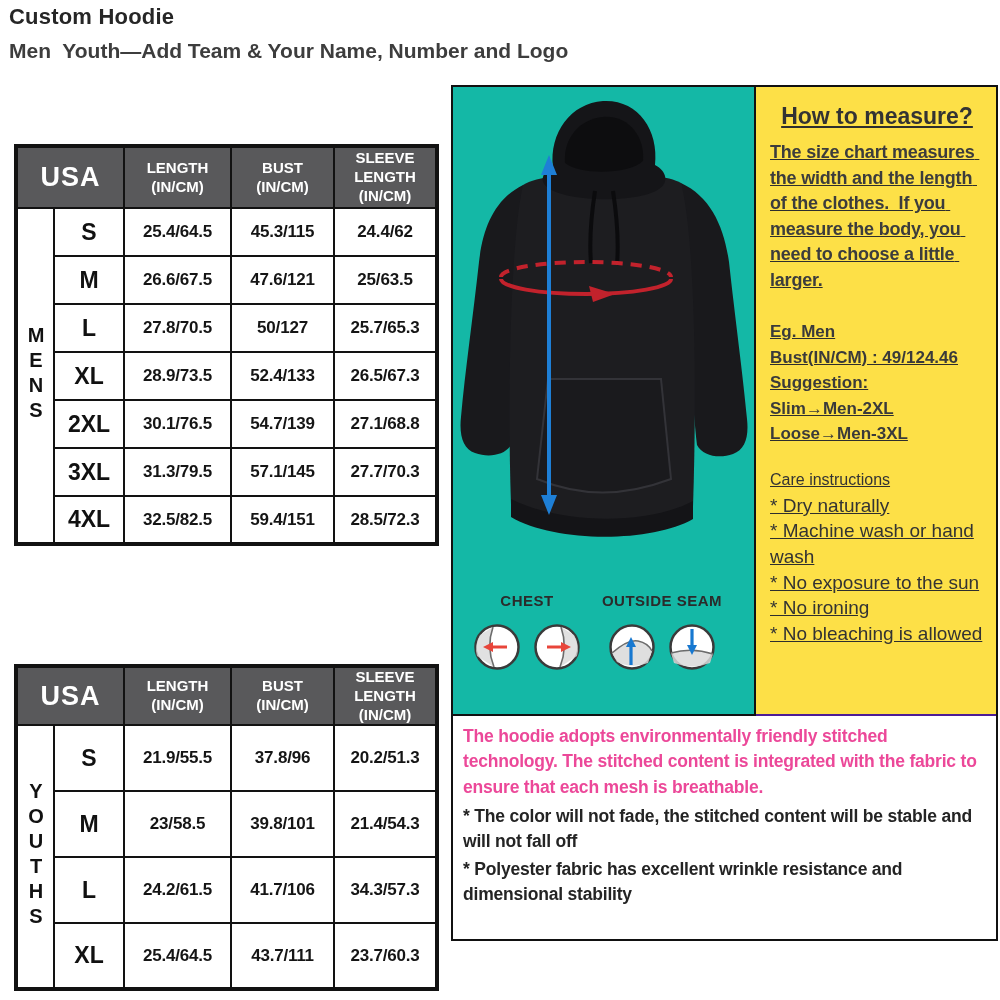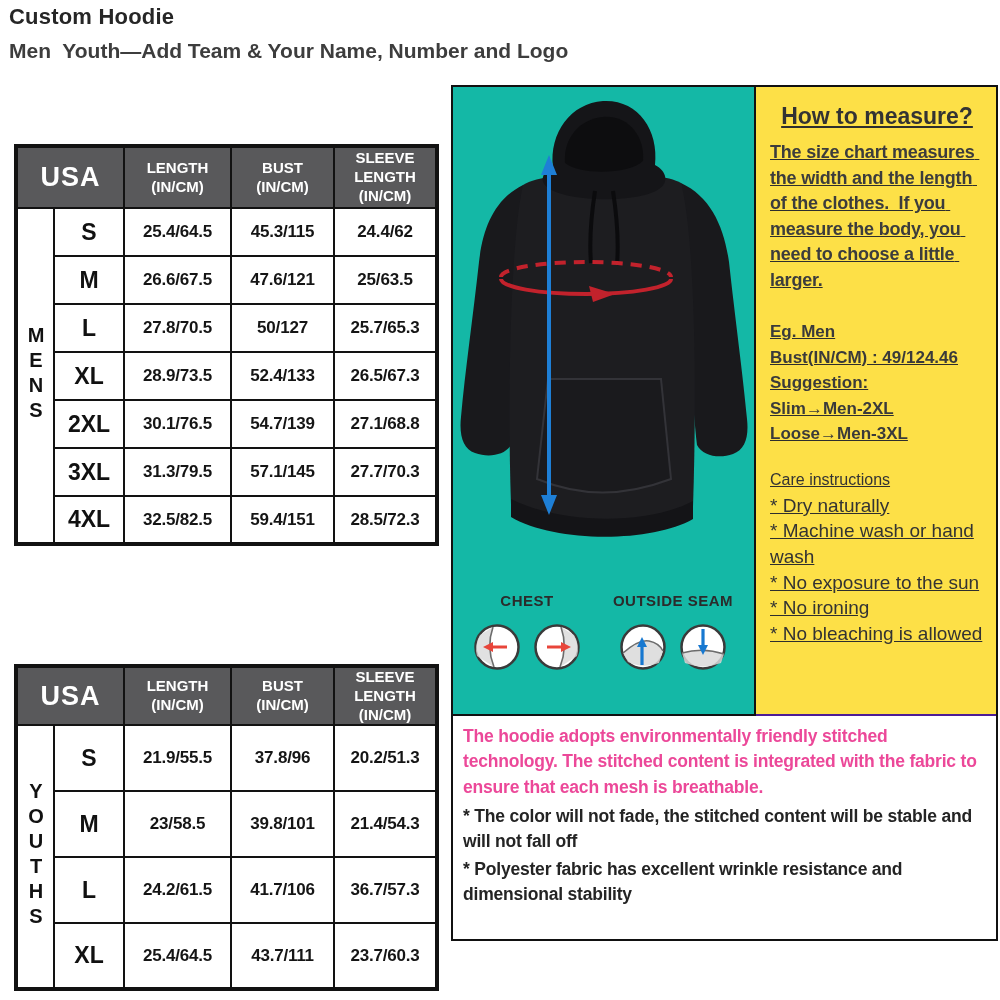--- a/index.html
+++ b/index.html
@@ -36,21 +36,21 @@
   .howto-area { position:absolute; left:303px; top:0; right:0; height:629px; border-bottom:2px solid #4c1d95; padding:10px 12px 0 14px; background:#fde047;text-decoration:underline; }
   .features-area { position:absolute; left:0; top:629px; right:0; bottom:0; padding:8px 10px 0 10px; background:#fff; }
 
   
   .hoodie-svg { display:block; width:301px; height:500px; }
 
   
   .measure-row { position:absolute; left:0; top:505px; width:100%; }
   .measure-group { position:absolute; top:0; }
   .measure-group.chest { left:14px; width:120px; }
-  .measure-group.seam { left:156px; width:128px; }
+  .measure-group.seam { left:145px; width:128px; }
   .measure-label { font-size:15px; font-weight:bold; color:#2b2b2b; text-align:center; letter-spacing:.5px; margin-bottom:14px; white-space:nowrap; }
   .circles { display:flex; gap:12px; justify-content:center; }
 
   
   .howto-heading { font-size:23px; font-weight:bold; color:#333; text-align:center; margin:6px 0 10px 0; }
   .howto-body { font-size:18px; line-height:1.42; color:#3c3c3c; font-weight:bold; letter-spacing:-.2px; white-space:pre-wrap; }
   .example-block { margin-top:26px; font-size:17px; font-weight:bold; color:#3a3a3a; line-height:1.5; }
   .care-block { margin-top:24px; }
   .care-heading { font-size:16px; color:#333; font-weight:normal; margin-bottom:4px; }
   .care-item { font-size:19px; color:#333; line-height:1.35; font-weight:normal; }
@@ -177,21 +177,21 @@
       <tr>
         <td class="size">M</td>
         <td class="val">23/58.5</td>
         <td class="val">39.8/101</td>
         <td class="val">21.4/54.3</td>
       </tr>
       <tr>
         <td class="size">L</td>
         <td class="val">24.2/61.5</td>
         <td class="val">41.7/106</td>
-        <td class="val">36.7/57.3</td>
+        <td class="val">34.3/57.3</td>
       </tr>
       <tr>
         <td class="size">XL</td>
         <td class="val">25.4/64.5</td>
         <td class="val">43.7/111</td>
         <td class="val">23.7/60.3</td>
       </tr>
     </tbody>
   </table>
 

